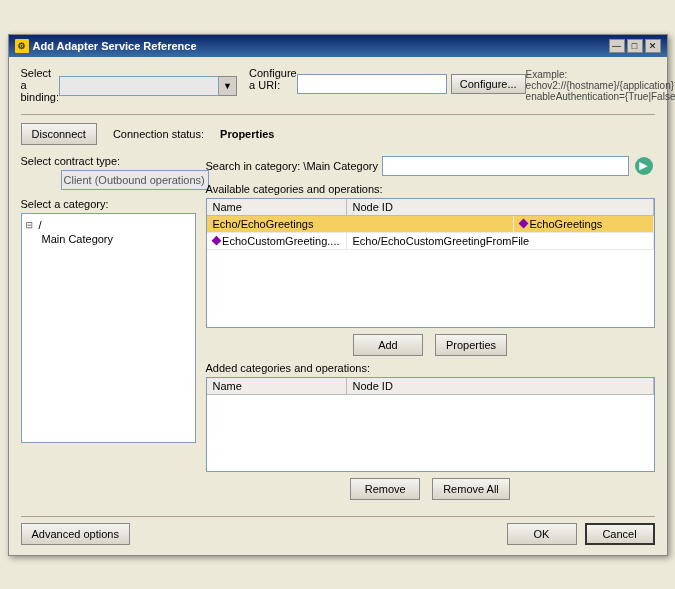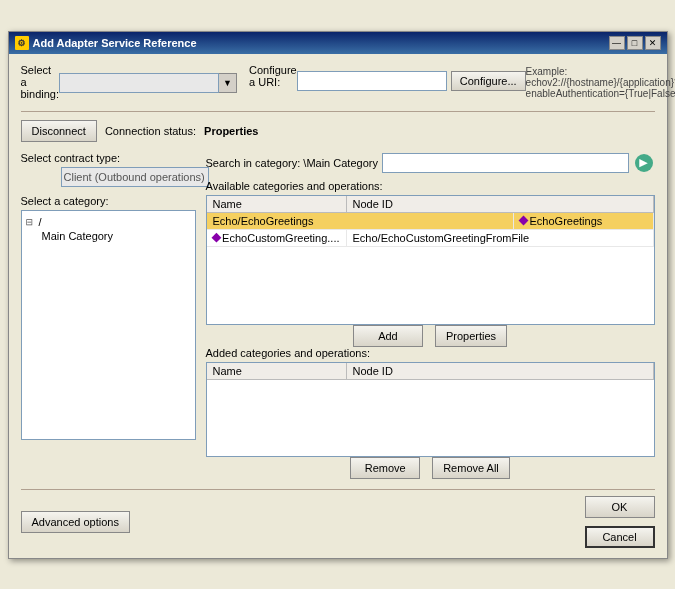--- a/index.html
+++ b/index.html
@@ -130,21 +130,21 @@
       margin-top: 2px;
     }
     .separator {
       border: none;
       border-top: 1px solid #b0a090;
       margin: 8px 0;
     }
     .status-bar {
       display: flex;
       align-items: center;
-      gap: 8px;
+      gap: 16px;
       margin-bottom: 10px;
     }
     .btn {
       height: 22px;
       padding: 0 10px;
       border: 1px solid #888;
       background: linear-gradient(to bottom, #f5f4ef, #d8d4c8);
       font-size: 11px;
       cursor: pointer;
       display: flex;
@@ -267,40 +267,39 @@
       width: 7px;
       height: 7px;
       background: #8800aa;
       transform: rotate(45deg);
       display: inline-block;
     }
     .action-row {
       display: flex;
       gap: 12px;
       justify-content: center;
-      margin: 0 0;
+      margin: 6px 0;
     }
     .added-table-box {
       border: 1px solid #7f9db9;
       background: white;
       height: 95px;
       overflow: auto;
     }
     .bottom-bar {
       display: flex;
       justify-content: space-between;
       align-items: center;
       margin-top: 10px;
       padding-top: 6px;
       border-top: 1px solid #b0a090;
     }
     .bottom-right {
       display: flex;
       gap: 8px;
-      flex-direction: column;
     }
     .configure-btn {
       height: 20px;
       padding: 0 8px;
       border: 1px solid #888;
       background: linear-gradient(to bottom, #f5f4ef, #d8d4c8);
       font-size: 11px;
       cursor: pointer;
     }
     .col-name { width: 140px; }

